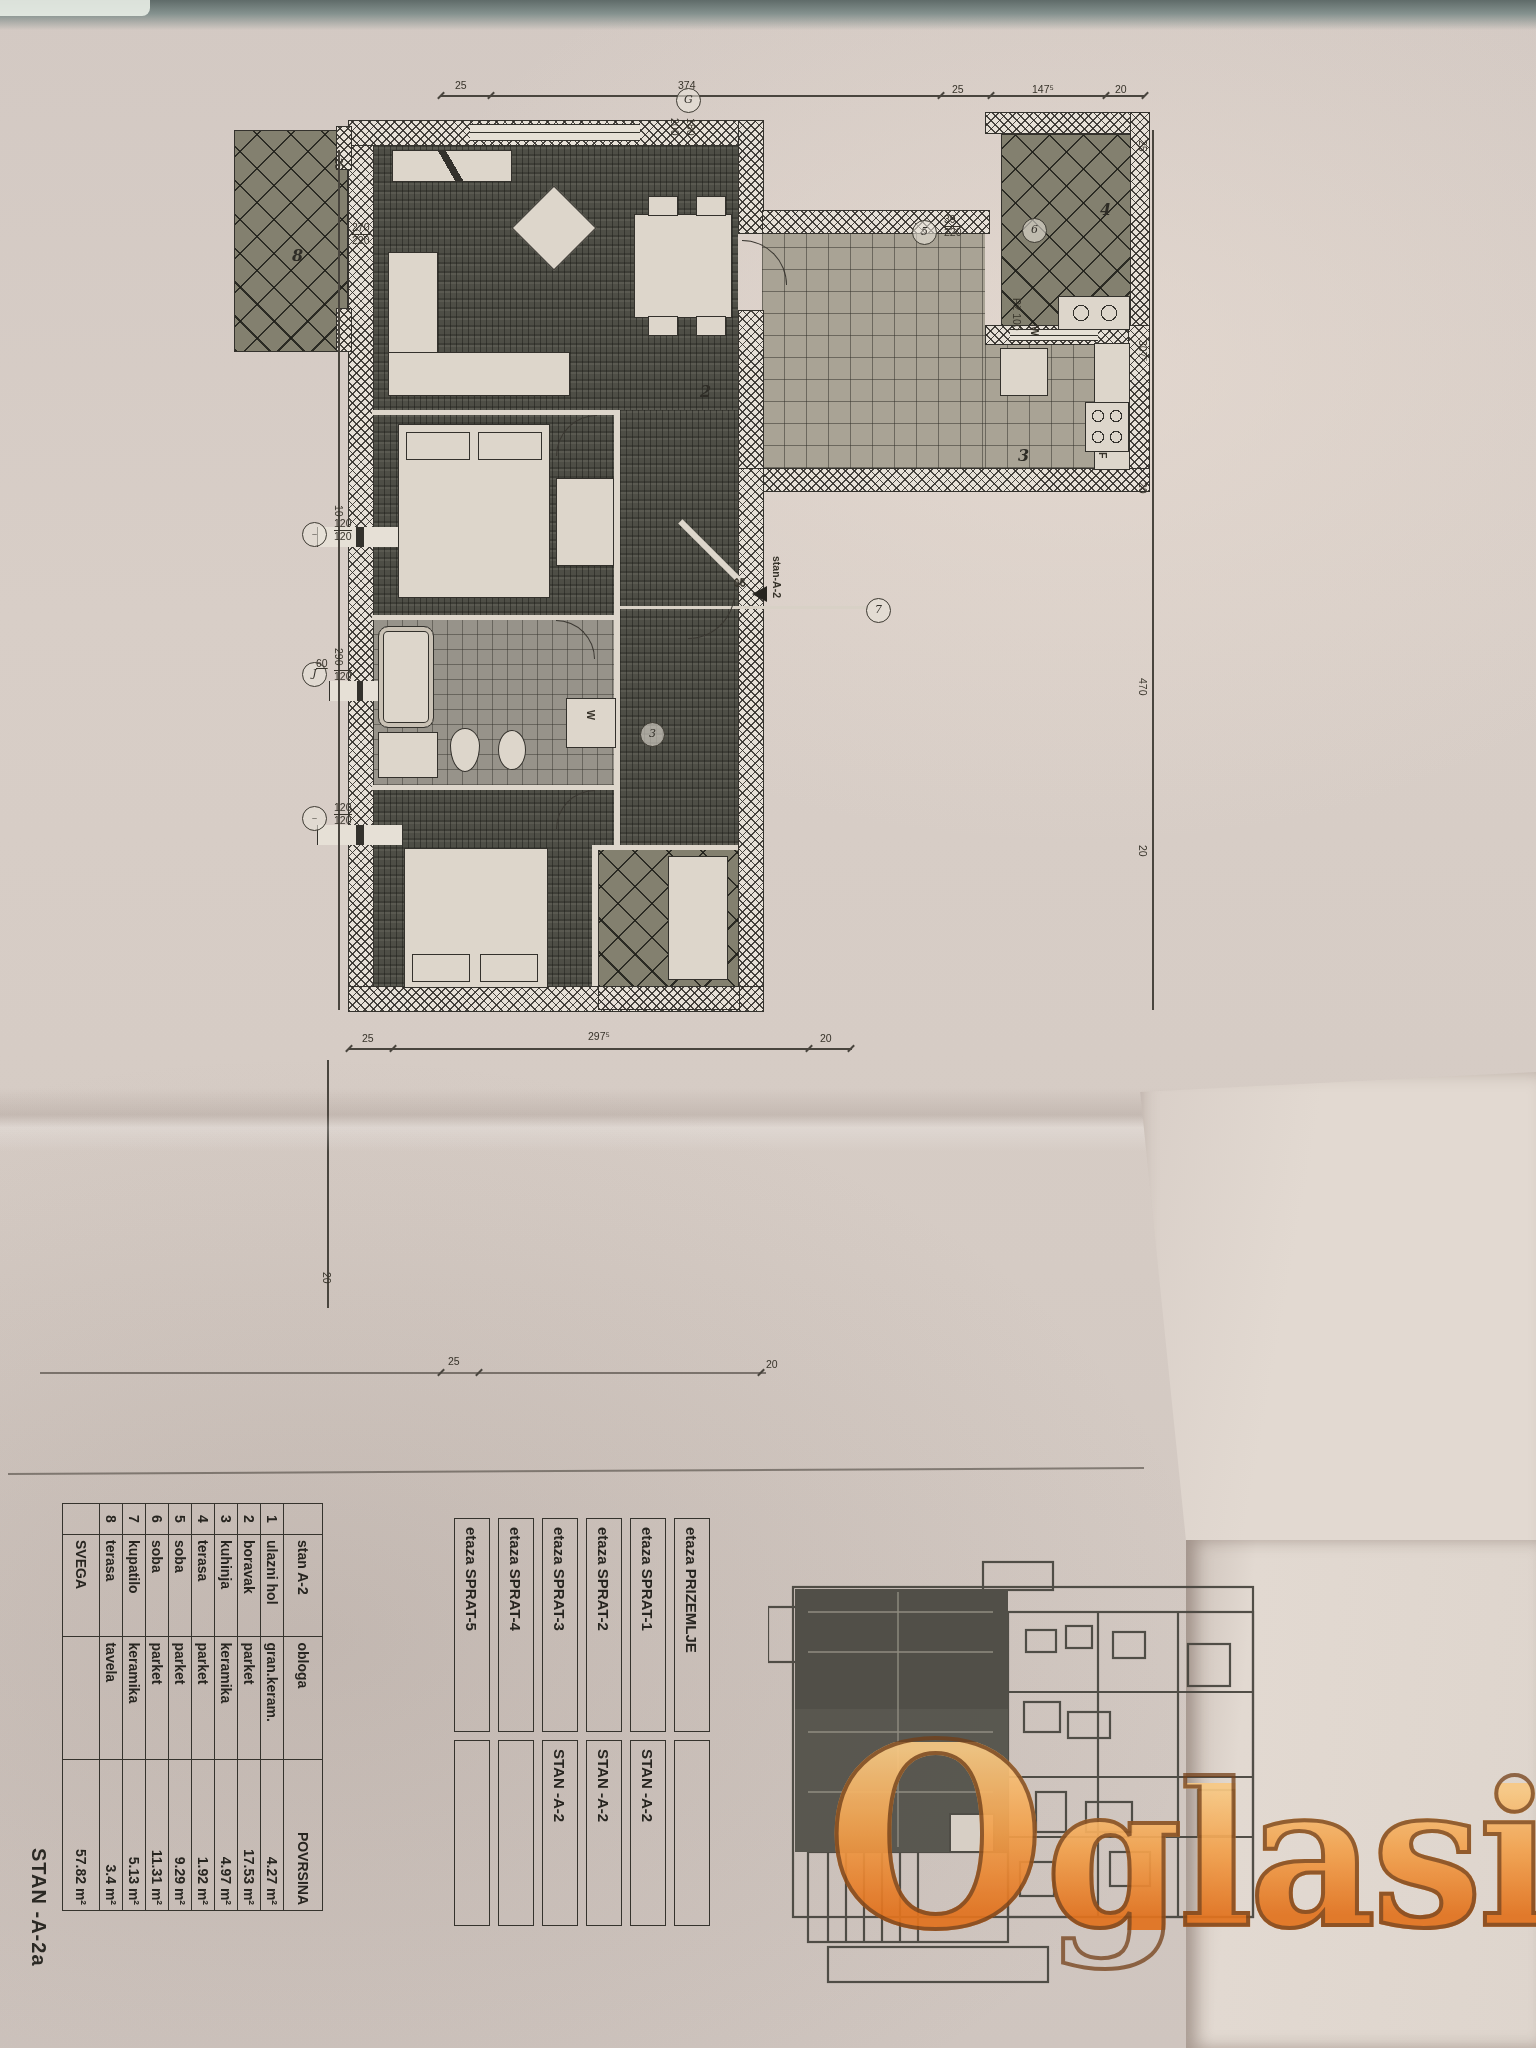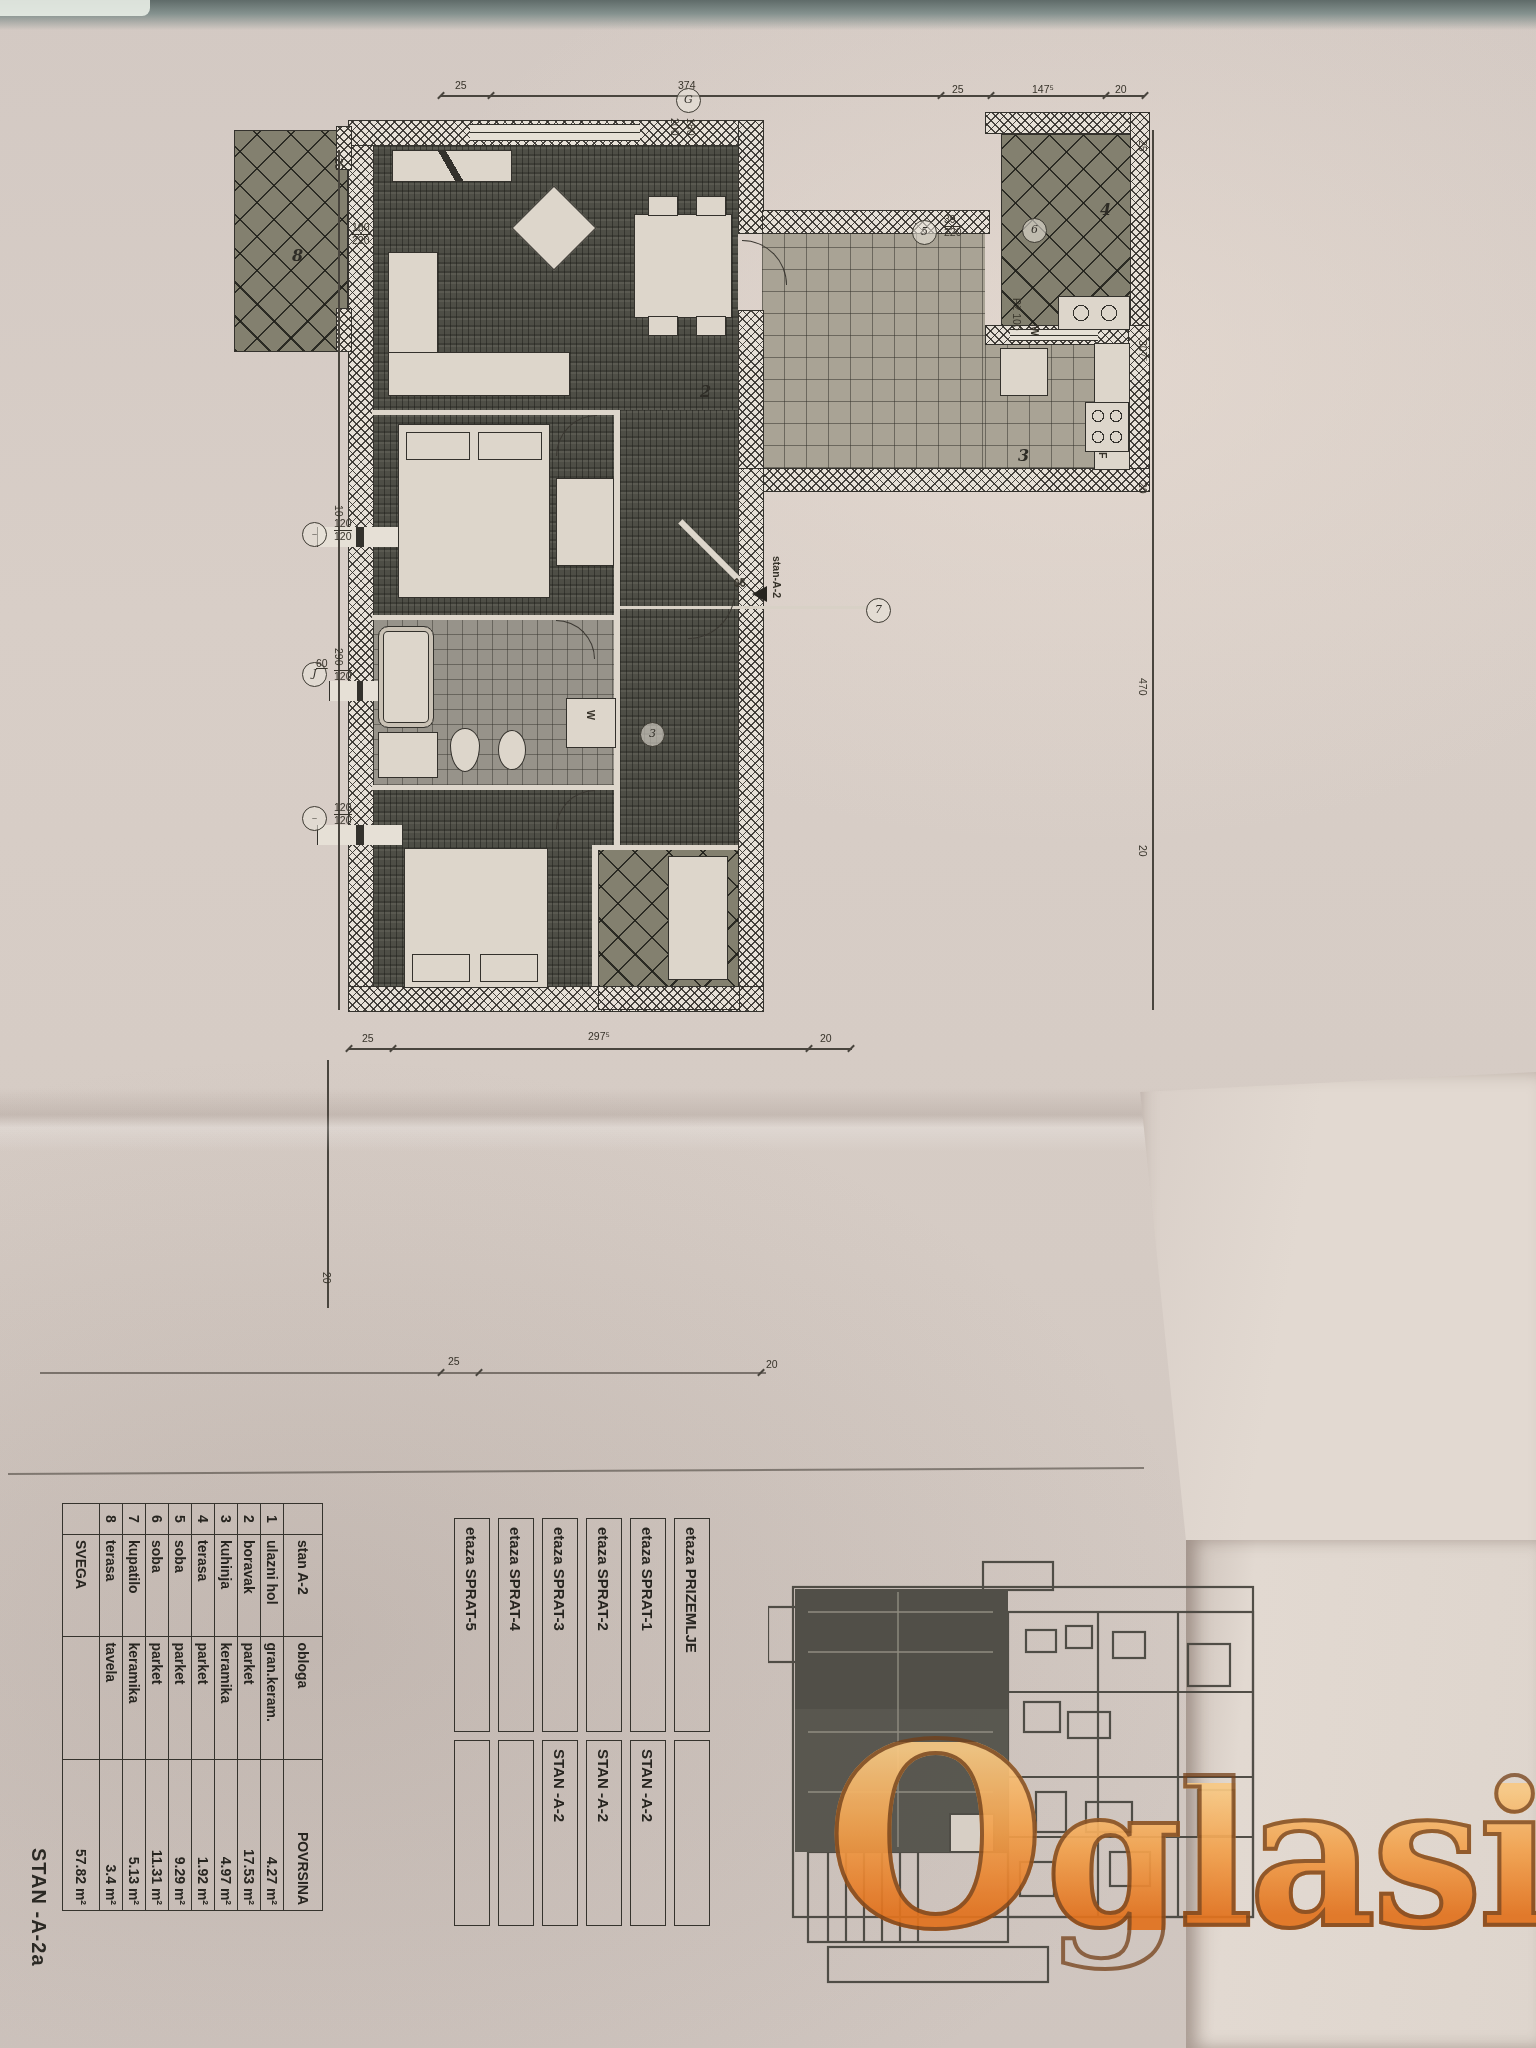--- a/index.html
+++ b/index.html
@@ -203,21 +203,21 @@
   <span class="a dtxt rot" style="left:332px;top:1272px;">20</span>
   <span class="a dtxt rot" style="left:1148px;top:140px;">25</span>
   <span class="a dtxt rot" style="left:1148px;top:340px;">307⁵</span>
   <span class="a dtxt rot" style="left:1148px;top:482px;">20</span>
   <span class="a dtxt rot" style="left:1148px;top:678px;">470</span>
   <span class="a dtxt rot" style="left:1148px;top:845px;">20</span>
 
   <div class="a circ" style="left:676px;top:88px;">G</div>
   <span class="a dtxt rot" style="left:680px;top:118px;">200</span>
   <span class="a dtxt rot" style="left:696px;top:118px;">180</span>
-  <span class="a dtxt" style="left:352px;top:222px;">160</span>
+  <span class="a dtxt" style="left:352px;top:222px;">270</span>
   <span class="a dtxt" style="left:352px;top:234px;border-top:1px solid #37332a;">220</span>
   <div class="a circ" style="left:912px;top:220px;">5</div>
   <span class="a dtxt" style="left:944px;top:214px;">39</span>
   <span class="a dtxt" style="left:944px;top:226px;border-top:1px solid #37332a;">220</span>
   <div class="a circ" style="left:1022px;top:218px;">6</div>
   <div class="a circ" style="left:302px;top:522px;">–</div>
   <span class="a dtxt" style="left:334px;top:518px;">120</span>
   <span class="a dtxt" style="left:334px;top:530px;border-top:1px solid #37332a;">120</span>
   <div class="a circ" style="left:302px;top:662px;">J</div>
   <span class="a dtxt" style="left:316px;top:658px;text-decoration:underline;">60</span>

